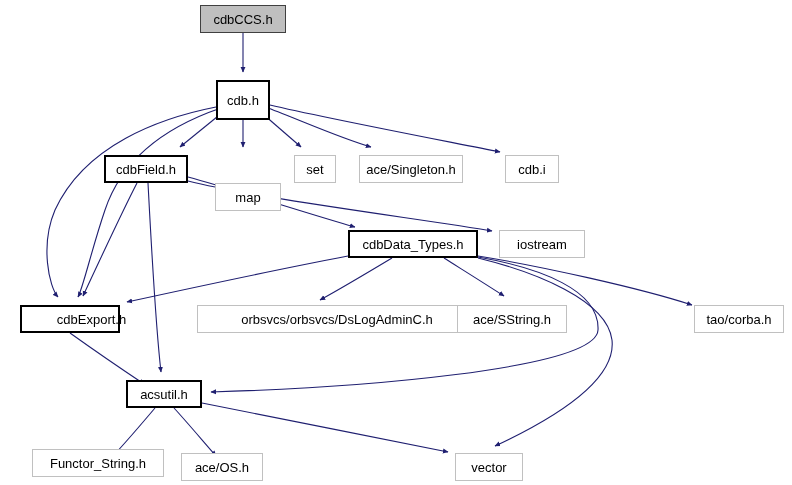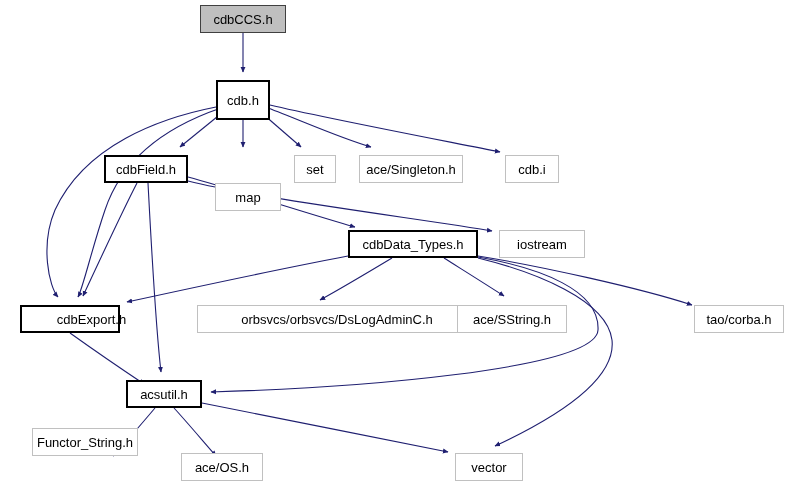--- a/index.html
+++ b/index.html
@@ -83,21 +83,21 @@
       </div>
       <div class="node" style="left: 457px; top: 305px; width: 110px; height: 28px;">
         <span>ace/SString.h</span>
       </div>
       <div class="node" style="left: 694px; top: 305px; width: 90px; height: 28px;">
         <span>tao/corba.h</span>
       </div>
       <div class="node bold" style="left: 126px; top: 380px; width: 76px; height: 28px;">
         <span>acsutil.h</span>
       </div>
-      <div class="node" style="left: 32px; top: 428px; width: 106px; height: 28px;">
+      <div class="node" style="left: 32px; top: 449px; width: 132px; height: 28px;">
         <span>Functor_String.h</span>
       </div>
       <div class="node" style="left: 181px; top: 453px; width: 82px; height: 28px;">
         <span>ace/OS.h</span>
       </div>
       <div class="node" style="left: 455px; top: 453px; width: 68px; height: 28px;">
         <span>vector</span>
       </div>
     </div>
 </div>

